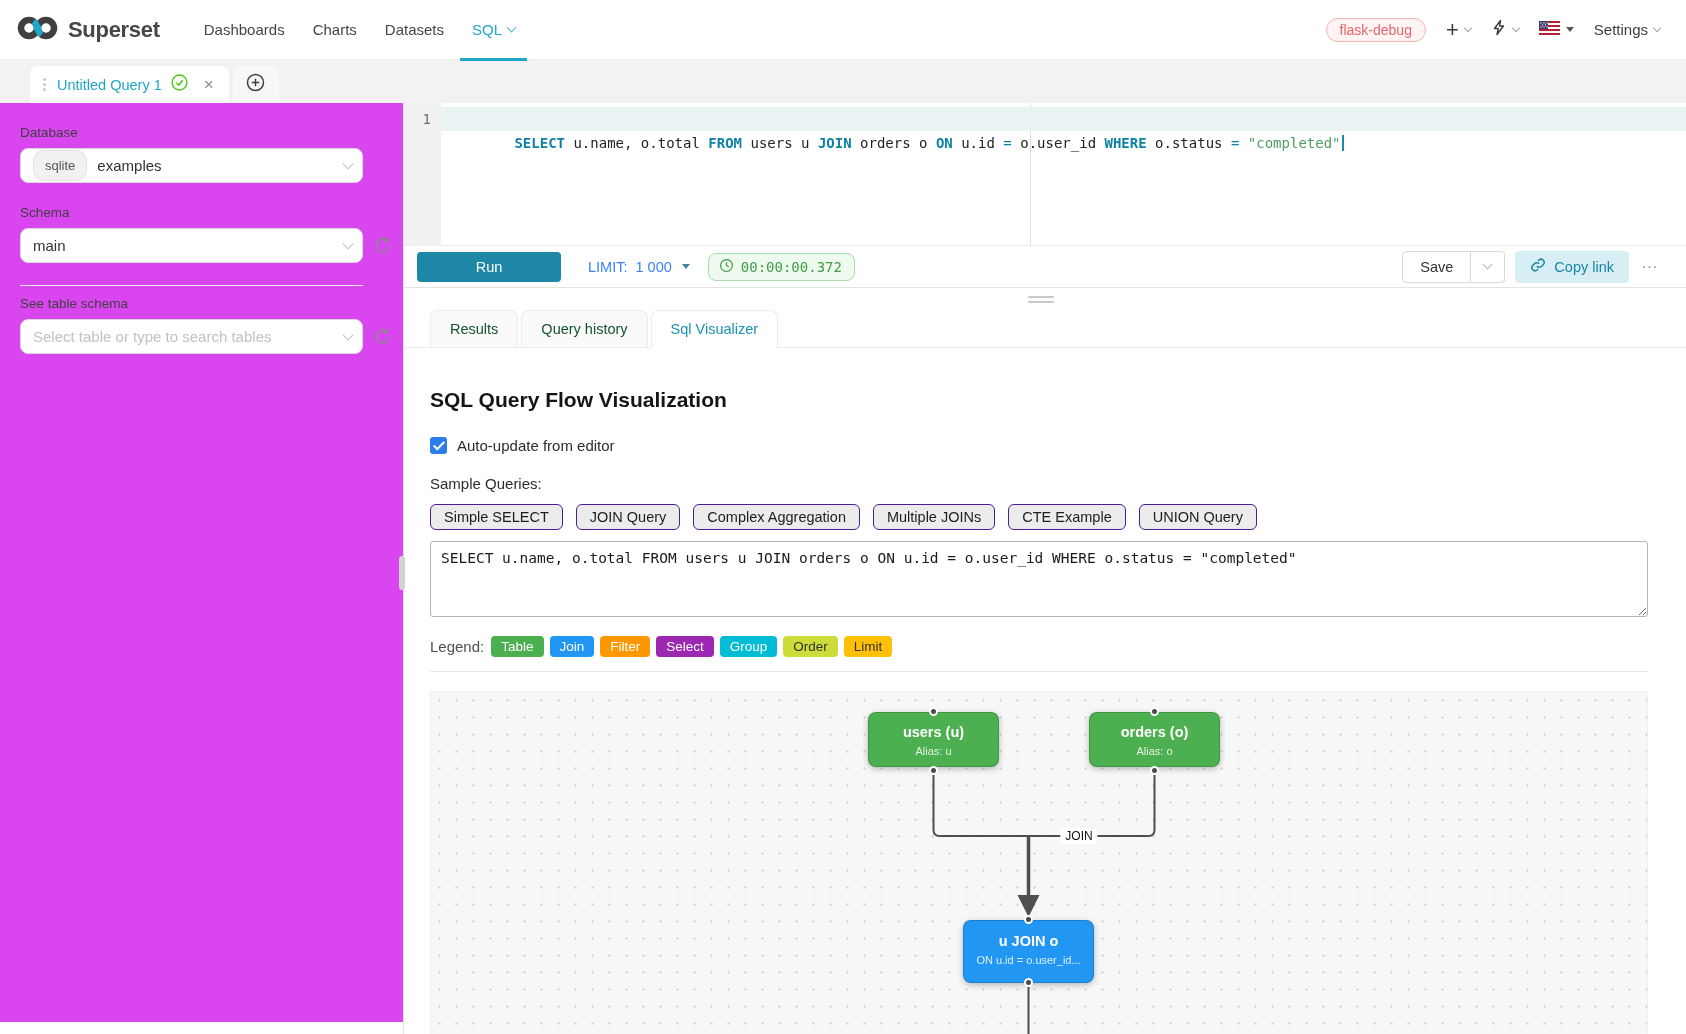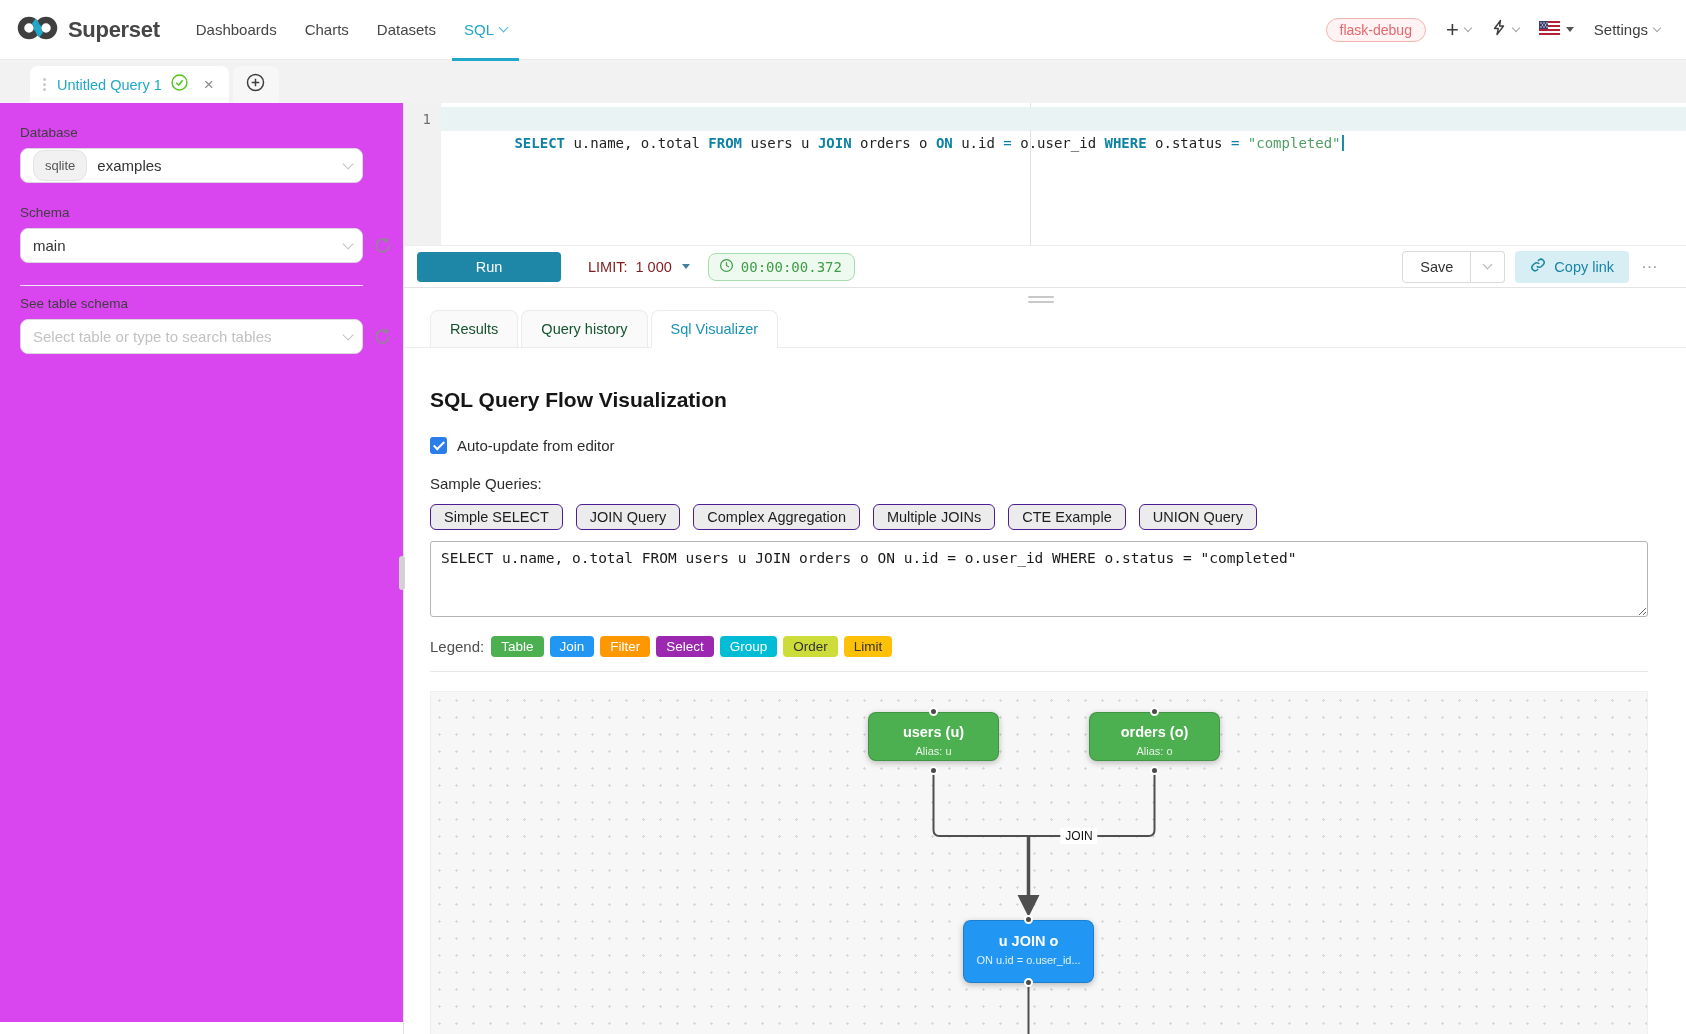--- a/index.html
+++ b/index.html
@@ -3,21 +3,21 @@
 <meta charset="utf-8">
 <style>
   * { margin:0; padding:0; box-sizing:border-box; }
   html,body { width:1686px; height:1034px; overflow:hidden; background:#fff;
     font-family:"Liberation Sans", sans-serif; color:#333; }
   .app { position:relative; width:1686px; height:1034px; background:#fff; overflow:hidden; }
 
   
   .navbar { position:absolute; top:0; left:0; right:0; height:60px; background:#fff;
     border-bottom:1px solid #ececec; display:flex; align-items:center; padding:0 26px 0 16px; z-index:6; }
-  .brand { display:flex; align-items:center; gap:9px; margin-right:22px; cursor:pointer; }
+  .brand { display:flex; align-items:center; gap:9px; margin-right:30px; cursor:pointer; }
   .brand-name { font-size:22px; font-weight:bold; color:#464646; letter-spacing:-0.3px; }
   .nav-items { display:flex; height:60px; }
   .nav-item { font-size:15px; color:#464646; padding:0 14px; height:60px; display:flex;
     align-items:center; gap:6px; position:relative; cursor:pointer; }
   .nav-item.active { color:#20a7c9; }
   .nav-item.active::after { content:""; position:absolute; left:2px; right:2px; bottom:-1px;
     height:3px; background:#20a7c9; }
   .chev { width:7px; height:7px; border-right:1.6px solid currentColor; border-bottom:1.6px solid currentColor;
     display:inline-block; transform:rotate(45deg); margin-top:-4px; opacity:.8; }
   .nav-right { margin-left:auto; display:flex; align-items:center; gap:20px; }
@@ -80,21 +80,21 @@
   .tok-string { color:#4f9e63; }
   .cursor { display:inline-block; width:2px; height:16px; background:#1c8ca8;
     vertical-align:-3px; margin-left:1px; }
 
   
   .toolbar { position:absolute; top:142px; left:0; right:0; height:43px; background:#fff;
     border-top:1px solid #ededed; border-bottom:1px solid #e3e3e3; display:flex;
     align-items:center; padding:0 26px 0 13px; }
   .run-btn { width:144px; height:30px; background:#1e87a7; color:#fff; border:none;
     border-radius:4px; font-size:14.5px; font-family:inherit; cursor:pointer; }
-  .limit { margin-left:27px; color:#7f1d1d; font-size:14.5px; display:flex; align-items:center;
+  .limit { margin-left:27px; color:#3b82f6; font-size:14.5px; display:flex; align-items:center;
     gap:8px; cursor:pointer; }
   .limit .tri-down { border-top-color:#45809c; margin-left:2px; }
   .timer { margin-left:18px; border:1px solid #a7dcab; background:#eefaef; color:#3f9c47;
     border-radius:8px; padding:4px 12px 4px 10px; font:14px "DejaVu Sans Mono", monospace;
     display:flex; gap:7px; align-items:center; }
   .toolbar-right { margin-left:auto; display:flex; align-items:center; }
   .save-btn { height:32px; padding:0 17px; background:#fff; border:1px solid #d9d9d9;
     border-radius:4px 0 0 4px; font-size:14.5px; font-family:inherit; color:#333; cursor:pointer; }
   .save-caret-btn { height:32px; width:34px; background:#fff; border:1px solid #d9d9d9; border-left:none;
     border-radius:0 4px 4px 0; cursor:pointer; display:flex; align-items:center; justify-content:center; }
@@ -129,21 +129,21 @@
     font:14.5px "DejaVu Sans Mono", monospace; color:#1a1a1a; resize:both; }
   .legend-row { display:flex; align-items:center; gap:7px; margin-top:15px; font-size:15px; color:#4f4f4f; }
   .legend-badge { padding:3px 10px; border-radius:4px; font-size:13.5px; }
   .viz-divider { border:none; border-top:1px solid #e7e7e7; margin:14px 0 0; }
 
   
   .flow-canvas { margin-top:19px; position:relative; height:356px; background:#f7f7f7;
     background-image:radial-gradient(#d7d7d7 1.2px, transparent 1.3px); background-size:17px 17px;
     border:1px solid #efefef; overflow:hidden; }
   .flow-svg { position:absolute; left:0; top:0; width:100%; height:100%; }
-  .flow-node { position:absolute; width:131px; height:49px; border-radius:8px; color:#fff;
+  .flow-node { position:absolute; width:131px; height:55px; border-radius:8px; color:#fff;
     text-align:center; padding-top:11px; border:1px solid rgba(0,0,0,.15);
     box-shadow:0 2px 6px rgba(0,0,0,.25); cursor:grab; z-index:2; }
   #node-users { left:437px; top:20px; }
   #node-orders { left:658px; top:20px; }
   #node-join { left:532px; top:228px; height:63px; padding-top:12px; }
   .node-title { font-size:14.5px; font-weight:bold; }
   .node-sub { font-size:11px; opacity:.85; margin-top:5px; }
   .handle { position:absolute; width:9px; height:9px; border-radius:50%; background:#4a4a4a;
     border:2px solid #fff; z-index:3; }
   .join-label { position:absolute; left:648px; top:144px; transform:translate(-50%,-50%);

